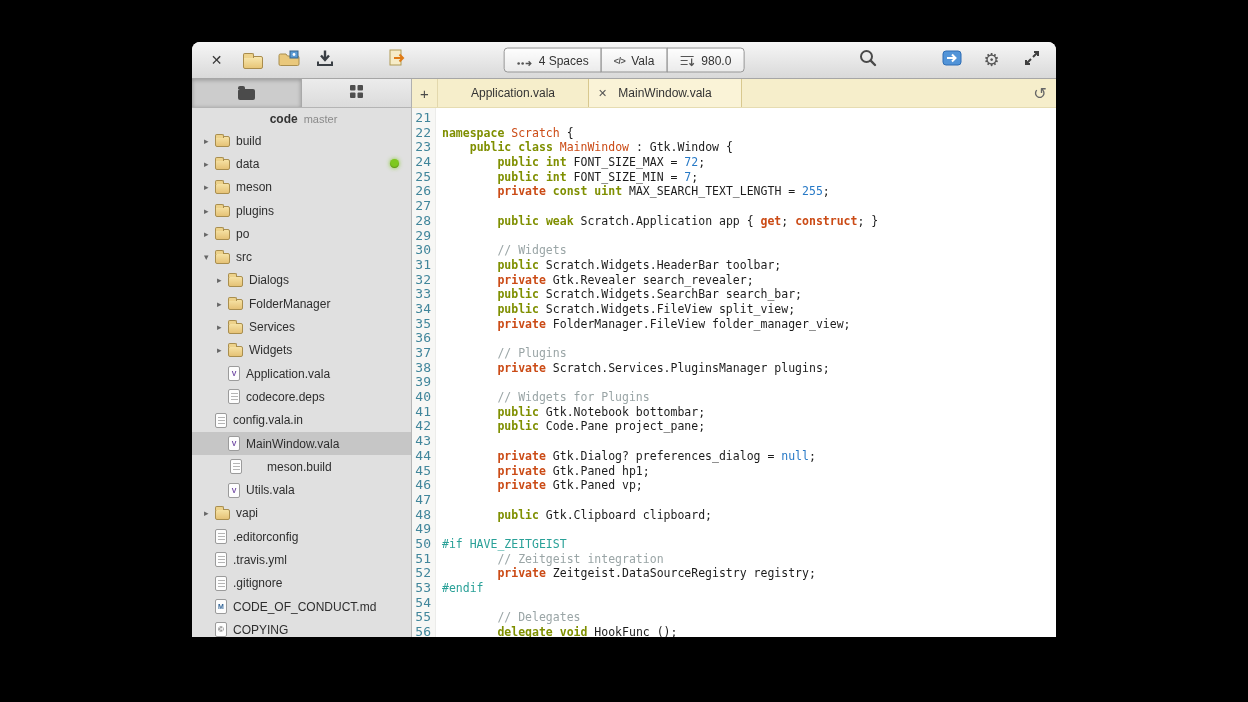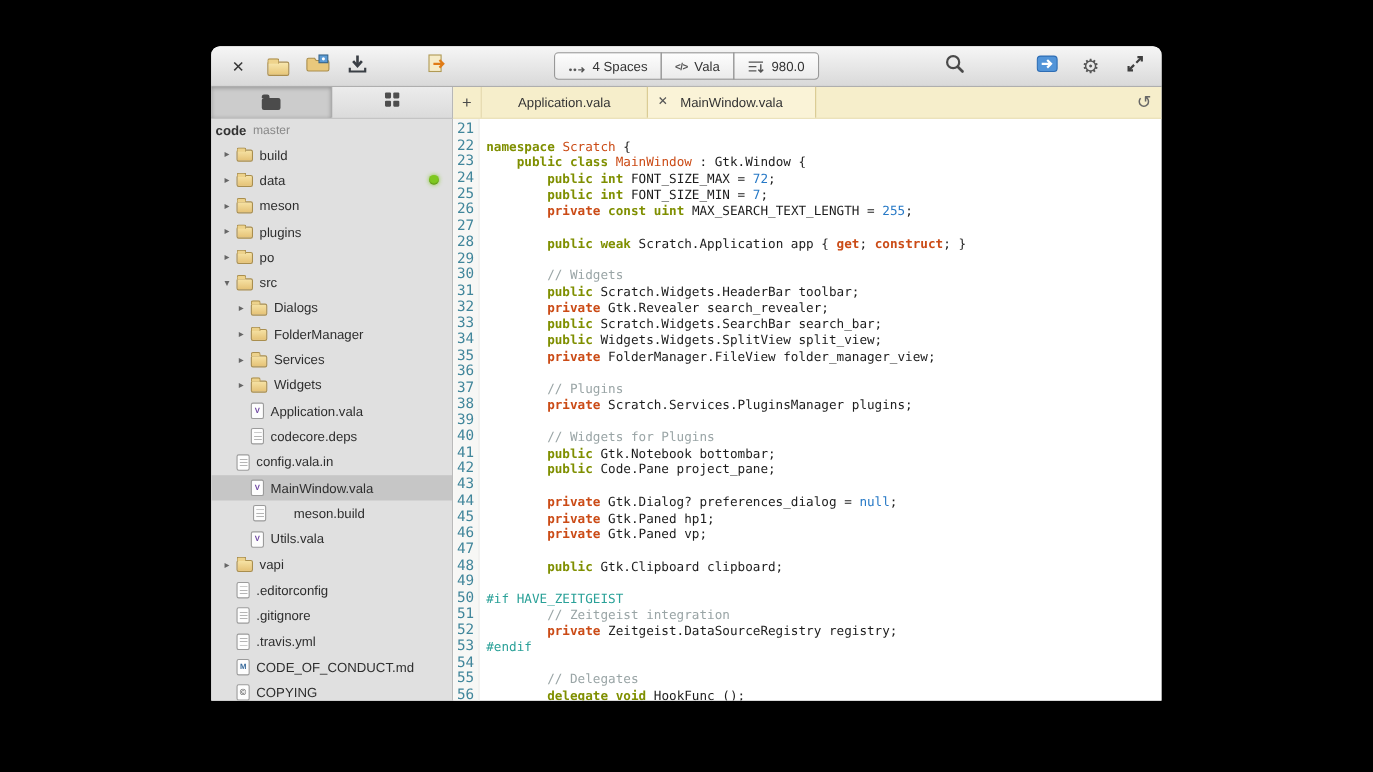--- a/index.html
+++ b/index.html
@@ -60,21 +60,21 @@
                font-size:11px; color:#555; line-height:1; }
   .tab-spacer { flex:1; }
   .history-btn { width:32px; display:flex; align-items:center; justify-content:center;
                  font-size:16px; color:#666; }
 
   
   .content { flex:1; display:flex; overflow:hidden; }
 
   .sidebar { width:220px; background:#e0e0e0; border-right:1px solid #b6b6b6;
              font-size:12px; overflow:hidden; }
-  .proj-header { height:21px; display:flex; align-items:center; padding-left:4px; }
+  .proj-header { height:21px; display:flex; align-items:center; padding-left:4px;justify-content:center; }
   .proj-name { font-weight:bold; color:#333; }
   .proj-branch { color:#8a8a8a; margin-left:6px; font-size:11px; }
 
   .trow { height:23.3px; display:flex; align-items:center; position:relative; white-space:nowrap; }
   .trow.sel { background:#c6c6c6; }
   .texp { flex:0 0 11px; font-size:9px; color:#666; }
   .ticon { margin-right:6px; flex-shrink:0; }
   .tlabel { color:#2e2e2e; }
   .dot { position:absolute; right:12px; width:9px; height:9px; border-radius:50%;
          background:#7ec81f; box-shadow:0 0 4px rgba(126,200,31,.95), inset 0 -1px 1px rgba(0,0,0,.25); }
@@ -337,26 +337,26 @@
             <span class="tlabel">vapi</span>
           </div>
           <div class="trow" style="padding-left: 12px;">
             <span class="texp"></span>
             <span class="ticon text"></span>
             <span class="tlabel">.editorconfig</span>
           </div>
           <div class="trow" style="padding-left: 12px;">
             <span class="texp"></span>
             <span class="ticon text"></span>
+            <span class="tlabel">.travis.yml</span>
+          </div>
+          <div class="trow" style="padding-left: 12px;">
+            <span class="texp"></span>
+            <span class="ticon text"></span>
             <span class="tlabel">.gitignore</span>
-          </div>
-          <div class="trow" style="padding-left: 12px;">
-            <span class="texp"></span>
-            <span class="ticon text"></span>
-            <span class="tlabel">.travis.yml</span>
           </div>
           <div class="trow" style="padding-left: 12px;">
             <span class="texp"></span>
             <span class="ticon markdown">M</span>
             <span class="tlabel">CODE_OF_CONDUCT.md</span>
           </div>
           <div class="trow" style="padding-left: 12px;">
             <span class="texp"></span>
             <span class="ticon copyright">©</span>
             <span class="tlabel">COPYING</span>
@@ -410,21 +410,21 @@
           <div class="cl"><span class="tk-d">        </span><span class="tk-k">public</span><span class="tk-d"> </span><span class="tk-k">int</span><span class="tk-d"> FONT_SIZE_MAX = </span><span class="tk-n">72</span><span class="tk-d">;</span></div>
           <div class="cl"><span class="tk-d">        </span><span class="tk-k">public</span><span class="tk-d"> </span><span class="tk-k">int</span><span class="tk-d"> FONT_SIZE_MIN = </span><span class="tk-n">7</span><span class="tk-d">;</span></div>
           <div class="cl"><span class="tk-d">        </span><span class="tk-o">private</span><span class="tk-d"> </span><span class="tk-k">const</span><span class="tk-d"> </span><span class="tk-k">uint</span><span class="tk-d"> MAX_SEARCH_TEXT_LENGTH = </span><span class="tk-n">255</span><span class="tk-d">;</span></div>
           <div class="cl"></div>
           <div class="cl"><span class="tk-d">        </span><span class="tk-k">public</span><span class="tk-d"> </span><span class="tk-k">weak</span><span class="tk-d"> Scratch.Application app { </span><span class="tk-o">get</span><span class="tk-d">; </span><span class="tk-o">construct</span><span class="tk-d">; }</span></div>
           <div class="cl"></div>
           <div class="cl"><span class="tk-d">        </span><span class="tk-c">// Widgets</span></div>
           <div class="cl"><span class="tk-d">        </span><span class="tk-k">public</span><span class="tk-d"> Scratch.Widgets.HeaderBar toolbar;</span></div>
           <div class="cl"><span class="tk-d">        </span><span class="tk-o">private</span><span class="tk-d"> Gtk.Revealer search_revealer;</span></div>
           <div class="cl"><span class="tk-d">        </span><span class="tk-k">public</span><span class="tk-d"> Scratch.Widgets.SearchBar search_bar;</span></div>
-          <div class="cl"><span class="tk-d">        </span><span class="tk-k">public</span><span class="tk-d"> Widgets.Widgets.SplitView split_view;</span></div>
+          <div class="cl"><span class="tk-d">        </span><span class="tk-k">public</span><span class="tk-d"> Scratch.Widgets.FileView split_view;</span></div>
           <div class="cl"><span class="tk-d">        </span><span class="tk-o">private</span><span class="tk-d"> FolderManager.FileView folder_manager_view;</span></div>
           <div class="cl"></div>
           <div class="cl"><span class="tk-d">        </span><span class="tk-c">// Plugins</span></div>
           <div class="cl"><span class="tk-d">        </span><span class="tk-o">private</span><span class="tk-d"> Scratch.Services.PluginsManager plugins;</span></div>
           <div class="cl"></div>
           <div class="cl"><span class="tk-d">        </span><span class="tk-c">// Widgets for Plugins</span></div>
           <div class="cl"><span class="tk-d">        </span><span class="tk-k">public</span><span class="tk-d"> Gtk.Notebook bottombar;</span></div>
           <div class="cl"><span class="tk-d">        </span><span class="tk-k">public</span><span class="tk-d"> Code.Pane project_pane;</span></div>
           <div class="cl"></div>
           <div class="cl"><span class="tk-d">        </span><span class="tk-o">private</span><span class="tk-d"> Gtk.Dialog? preferences_dialog = </span><span class="tk-n">null</span><span class="tk-d">;</span></div>

